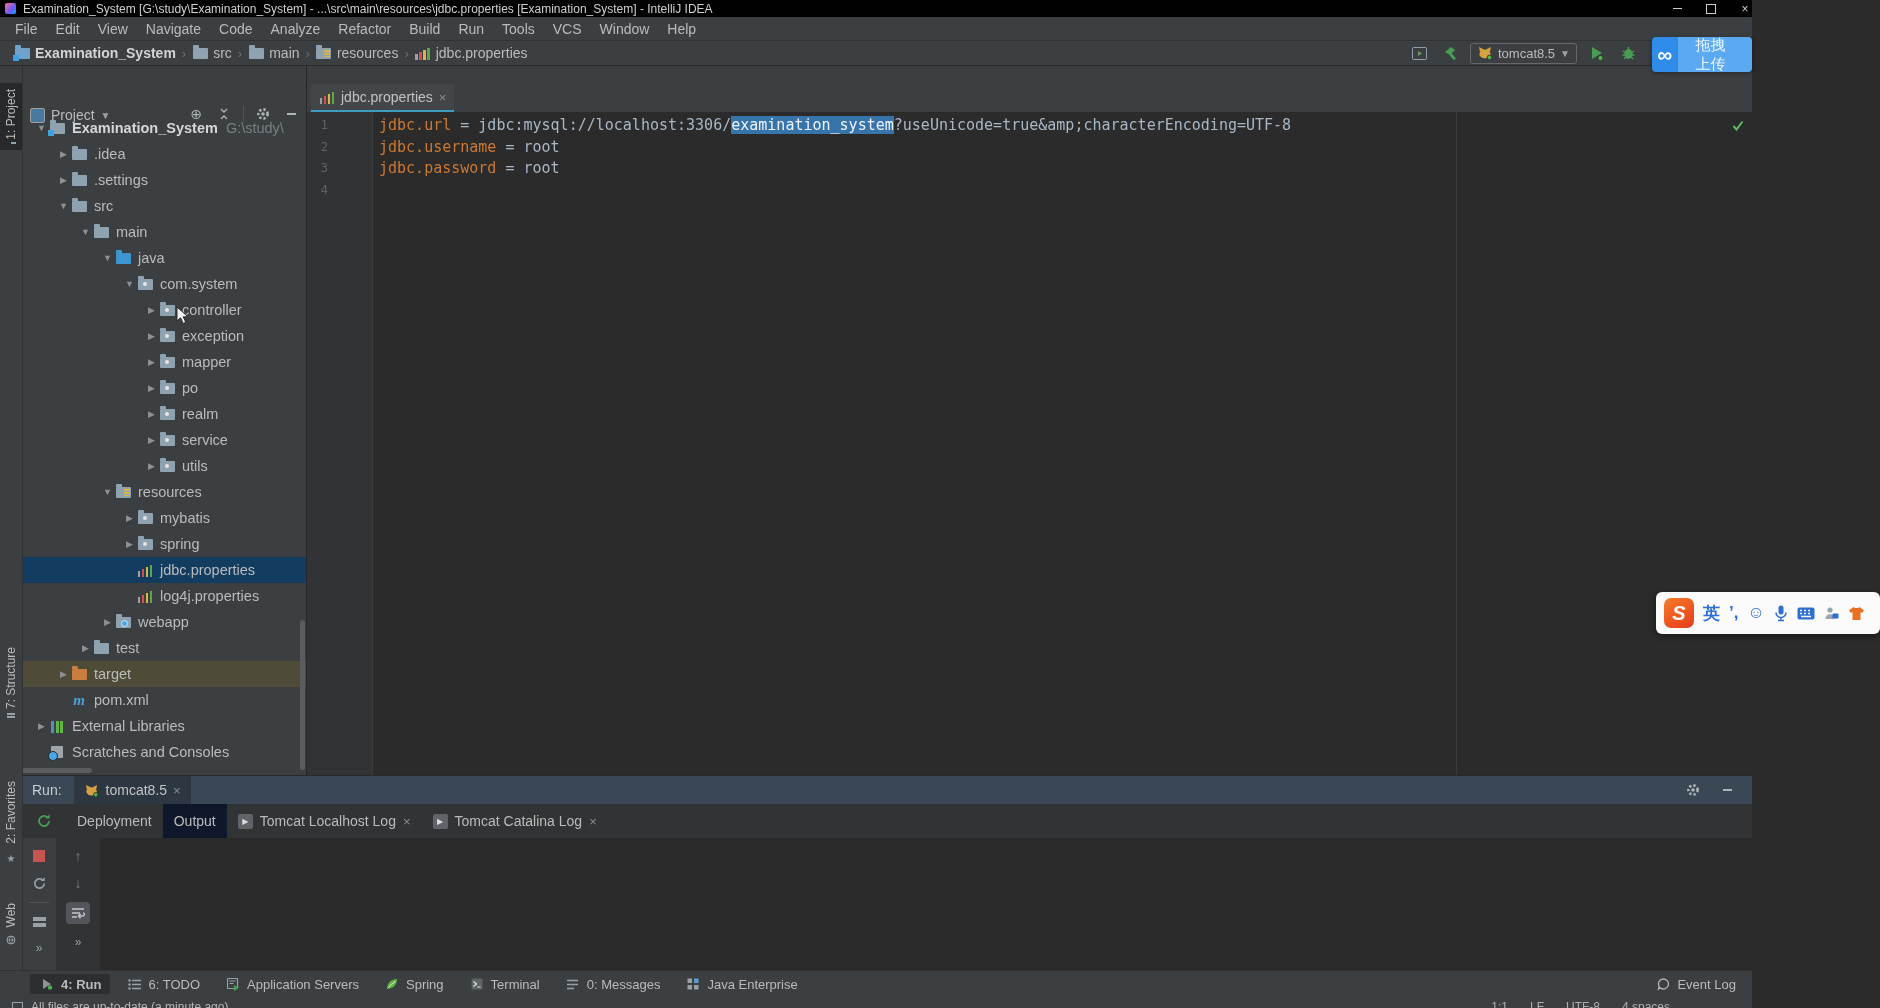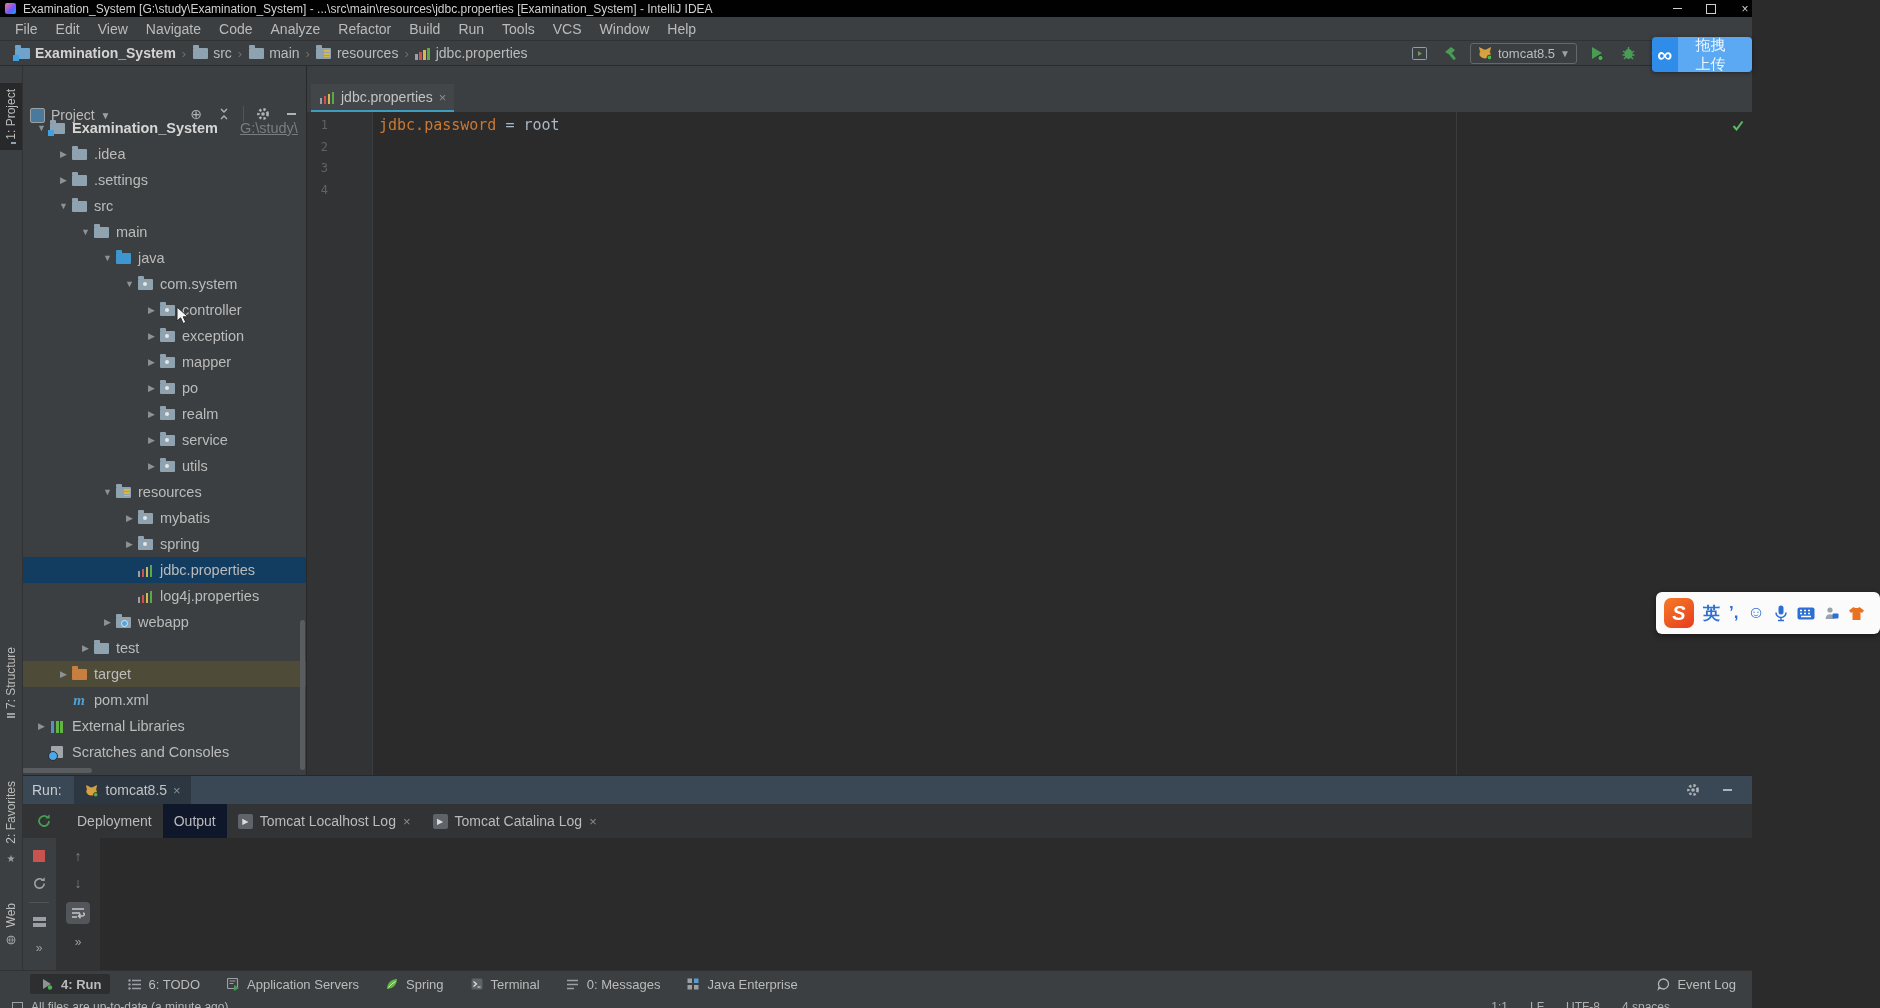--- a/index.html
+++ b/index.html
@@ -55,21 +55,21 @@
   .hbtn{color:#aeb3b5;font-size:14px;display:inline-flex;align-items:center;justify-content:center;width:18px;height:18px;}
   .hbar{width:9px;height:2px;background:#aeb3b5;}
 
   #tree{position:absolute;top:50px;left:0;right:0;bottom:0;}
   .tree-row{position:relative;height:26px;display:flex;align-items:center;font-size:14.5px;color:#bbbbbb;white-space:nowrap;}
   .tree-row.selected{background:#123D61;}
   .tree-row.excluded{background:#4E4B39;}
   .chv{width:15px;flex:none;font-size:9px;color:#8e9294;text-align:center;}
   .tree-label{margin-left:7px;}
   .tree-row.bold .tree-label{font-weight:bold;color:#d6d6d6;}
-  .tree-path{color:#787d80;margin-left:22px;text-decoration:underline;}
+  .tree-path{color:#787d80;margin-left:8px;}
   
   .fold{position:relative;width:15px;height:11px;background:var(--fc,#8FA2B0);border-radius:1px;display:inline-block;}
   .fold::before{content:"";position:absolute;top:-3px;left:0;width:6px;height:3px;background:var(--fc,#8FA2B0);border-radius:1px 1px 0 0;}
   .fdot{position:absolute;left:5.5px;top:3.5px;width:4px;height:4px;background:#e6e6e6;border-radius:50%;}
   .fwdot{position:absolute;left:5px;top:3px;width:5px;height:5px;background:#4BA8E8;border-radius:50%;border:1px solid #d9e6ef;}
   .fbadge{position:absolute;left:-2px;bottom:-2px;width:6px;height:6px;background:#41a1e0;}
   .frl{position:absolute;right:1px;top:2px;width:6px;height:7px;background:repeating-linear-gradient(#D9B64C 0 1.5px,transparent 1.5px 3px);}
   .props{display:inline-flex;align-items:flex-end;gap:1.5px;height:13px;}
   .props i{width:2.5px;display:inline-block;}
   .props i:nth-child(1){height:6px;background:#9aa0a6;}
@@ -585,20 +585,22 @@
       </div>
     </div>
     <div id="edcontent">
       <div id="gutter">
           <div>1</div>
           <div>2</div>
           <div>3</div>
           <div>4</div>
         </div>
       <div id="code">
+          <div class="codeline"><span class="tok-key">jdbc.url</span><span class="tok-op"> = </span><span class="tok-value">jdbc:mysql://localhost:3306/</span><span class="tok-value tok-sel">examination_system</span><span class="tok-value">?useUnicode=true&amp;amp;characterEncoding=UTF-8</span></div>
+          <div class="codeline"><span class="tok-key">jdbc.username</span><span class="tok-op"> = </span><span class="tok-value">root</span></div>
           <div class="codeline"><span class="tok-key">jdbc.password</span><span class="tok-op"> = </span><span class="tok-value">root</span></div>
         </div>
       <div id="margin-guide"></div>
       <span id="inspect-ok">
         <svg width="12" height="11" viewBox="0 0 12 11">
             <path d="M1.5 6l3 3.5L10.5 1.5" fill="none" stroke="#5dbb63" stroke-width="2"></path>
           </svg></span>
     </div>
   </div>
 

